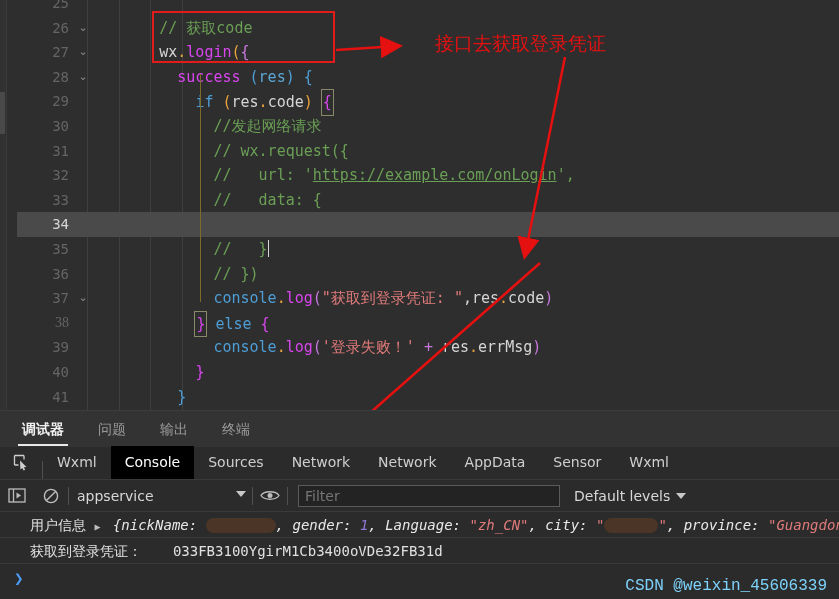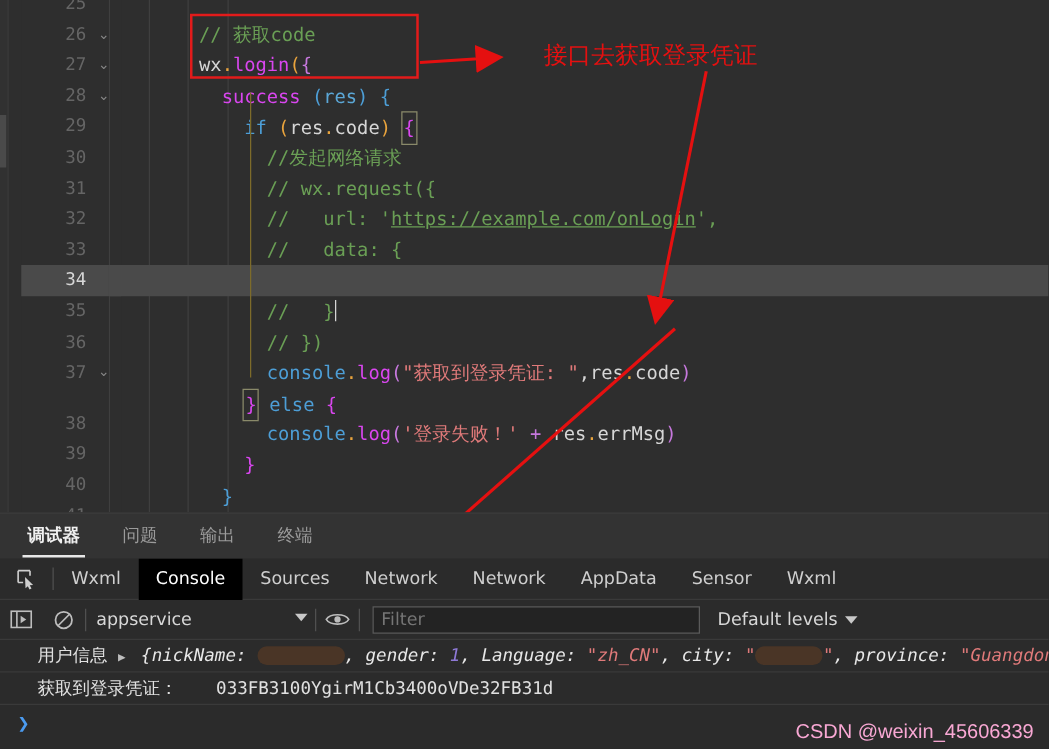--- a/index.html
+++ b/index.html
@@ -102,21 +102,21 @@
   }
   .ptab.sel { color: #f0f0f0; font-weight: bold; }
   .ptab.sel::after {
     content: ""; position: absolute; left: 8px; right: 8px; bottom: 2px;
     height: 2px; background: #e8e8e8;
   }
 
   .devtab-bar {
     position: absolute; left: 0; top: 37px; width: 839px; height: 33px;
     background: #2b2b2b; border-bottom: 1px solid #3a3a3a;
-    display: flex; align-items: center;
+    display: flex; align-items: flex-end;
   }
   .inspect-btn {
     width: 42px; height: 33px; display: flex; align-items: center;
     justify-content: center;
   }
   .vsep { width: 1px; height: 18px; background: #505050; }
   .devtab {
     height: 33px; line-height: 33px; padding: 0 14px;
     font-family: "DejaVu Sans", "Liberation Sans", sans-serif;
     font-size: 14px; color: #cfcfcf; white-space: nowrap;
@@ -179,22 +179,22 @@
     display: inline-block; background: #4a3526; border-radius: 9px;
     height: 15px; vertical-align: -3px;
   }
   .prompt-row {
     position: relative; height: 30px; line-height: 30px; padding-left: 14px;
     color: #4b9bf0; font-size: 16px;
     font-family: "DejaVu Sans Mono", "Liberation Mono", monospace;
   }
   .watermark {
     position: absolute; right: 12px; bottom: 4px;
-    font-family: Liberation Sans, sans-serif;
-    font-size: 16px; color: #f9a8d4;
+    font-family: Liberation Mono, monospace;
+    font-size: 16px; color: #7dd3fc;
   }
 </style>
 </head>
 <body>
 
 <div id="root">
 
   <div class="editor">
     <div class="edge-strip">
       <div class="edge-thumb"></div>
@@ -207,21 +207,21 @@
         <div class="gutter-line" style="margin-top: 0px;"><span>28</span><span class="chev">⌄</span></div>
         <div class="gutter-line" style="margin-top: 0px;"><span>29</span></div>
         <div class="gutter-line" style="margin-top: 0px;"><span>30</span></div>
         <div class="gutter-line" style="margin-top: 0px;"><span>31</span></div>
         <div class="gutter-line" style="margin-top: 0px;"><span>32</span></div>
         <div class="gutter-line" style="margin-top: 0px;"><span>33</span></div>
         <div class="gutter-line active hl" style="margin-top: 0px;"><span>34</span></div>
         <div class="gutter-line" style="margin-top: 0px;"><span>35</span></div>
         <div class="gutter-line" style="margin-top: 0px;"><span>36</span></div>
         <div class="gutter-line" style="margin-top: 0px;"><span>37</span><span class="chev">⌄</span></div>
-        <div class="gutter-line" style="margin-top: 16px;"><span>38</span></div>
+        <div class="gutter-line" style="margin-top: 0px; font-family: Liberation Serif, serif;"><span>38</span></div>
         <div class="gutter-line" style="margin-top: 0px;"><span>39</span></div>
         <div class="gutter-line" style="margin-top: 0px;"><span>40</span></div>
         <div class="gutter-line" style="margin-top: 0px;"><span>41</span></div>
         <div class="gutter-line" style="margin-top: 0px;"></div>
       </div>
 
     <div class="code-area">
       <div class="guides">
         <div class="guide" style="left:0px"></div>
         <div class="guide" style="left:32px"></div>

